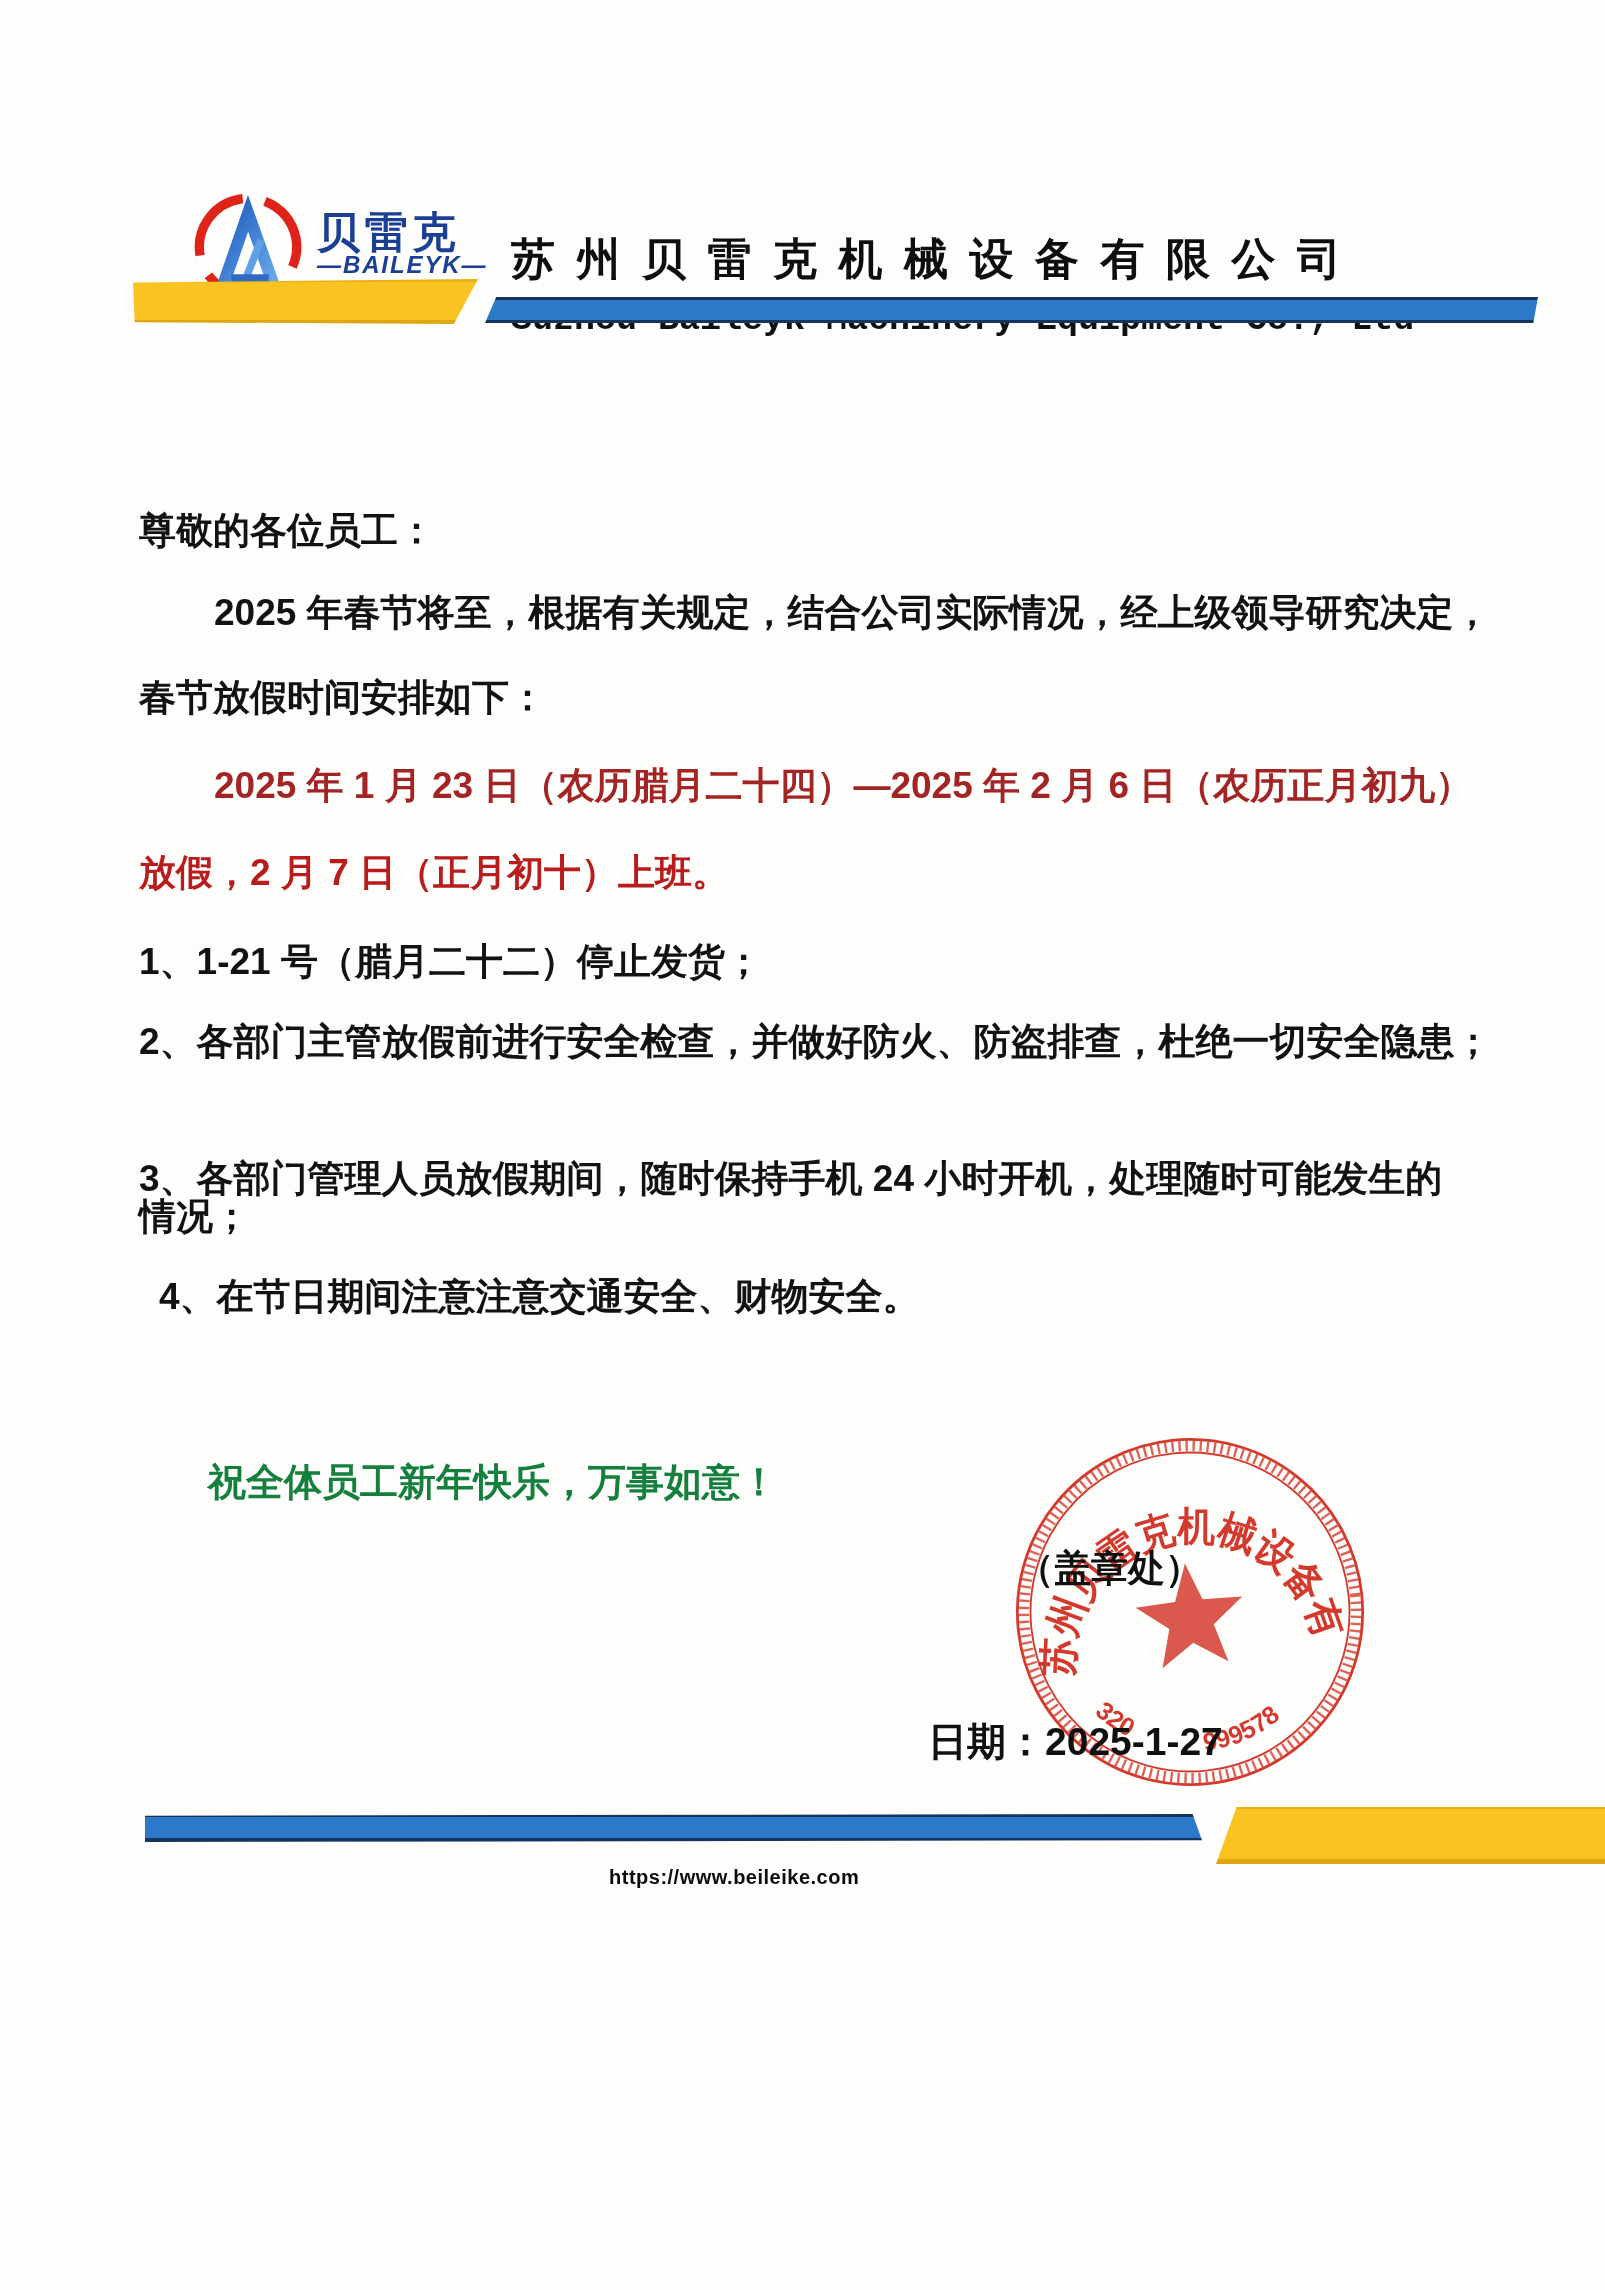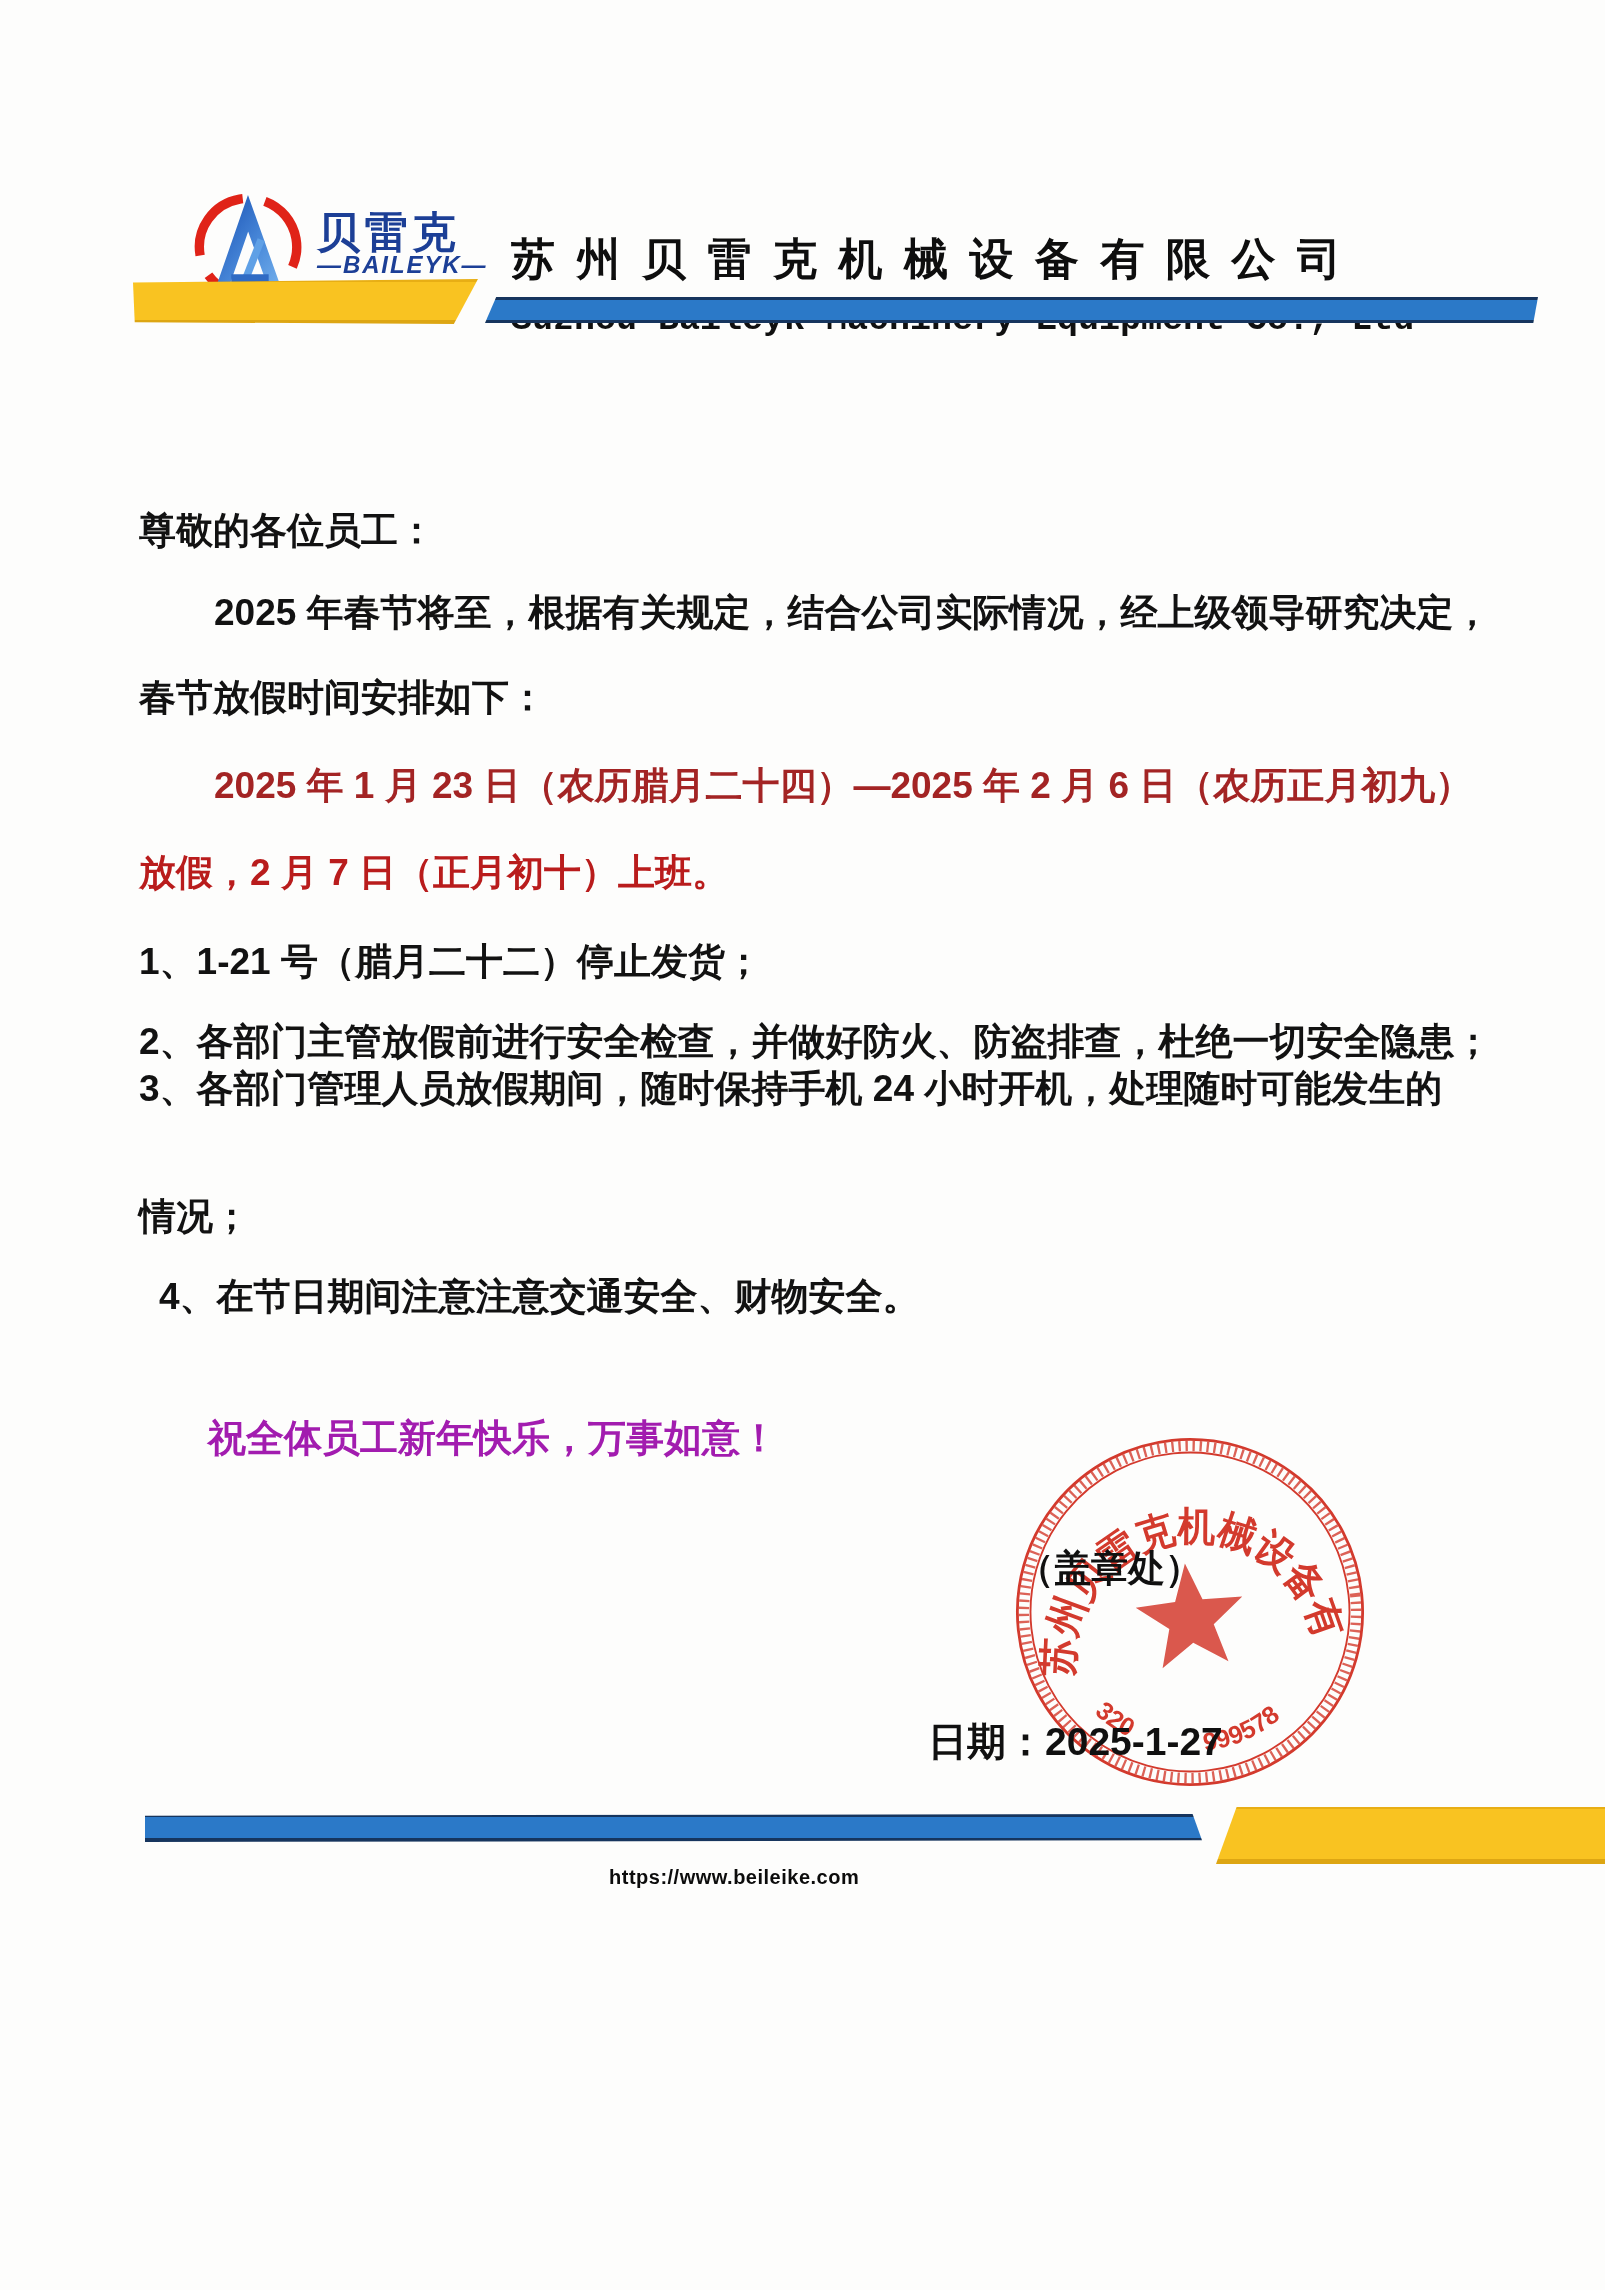--- a/index.html
+++ b/index.html
@@ -26,24 +26,24 @@
   
   .title{left:141px;top:375px;width:1321px;text-align:center;font-size:68px;letter-spacing:2.8px;color:#0a0a0a;}
   .line{position:absolute;white-space:nowrap;font-size:37px;font-weight:700;color:#121212;}
   .l-salut{left:139px;top:506px;}
   .l-intro{left:214px;top:588px;}
   .l-arrange{left:139px;top:673px;}
   .l-red1{left:214px;top:761px;color:#a32424;}
   .l-red2{left:139px;top:848px;color:#b91c1c;}
   .l-item1{left:139px;top:937px;}
   .l-item2{left:139px;top:1017px;}
-  .l-item3{left:139px;top:1064px;text-align:center;}
+  .l-item3{left:139px;top:1154px;text-align:center;}
   .l-item3b{left:139px;top:1192px;}
   .l-item4{left:139px;top:1272px;margin-left:20px;}
-  .blessing{left:208px;top:1413px;font-size:38px;color:#a21caf;}
+  .blessing{left:208px;top:1457px;font-size:38px;color:#15803d;}
 
   
   .stamp-svg{position:absolute;left:1008px;top:1430px;transform:rotate(-6deg);z-index:2;opacity:.92;}
   .seal-label{left:1017px;top:1544px;font-size:37px;color:#101010;z-index:3;}
   .date-line{left:928px;top:1715px;font-size:39px;color:#101010;z-index:3;}
 
   
   .bar-blue-bottom{position:absolute;left:145px;top:1814px;width:1057px;height:28px;
     background:linear-gradient(to bottom,#16355e 0 2.8px,#2b79c8 2.8px 24px,#16355e 24px 28px);
     clip-path:polygon(0 6%,calc(100% - 9.4px) 0,100% 94%,0 100%);}

